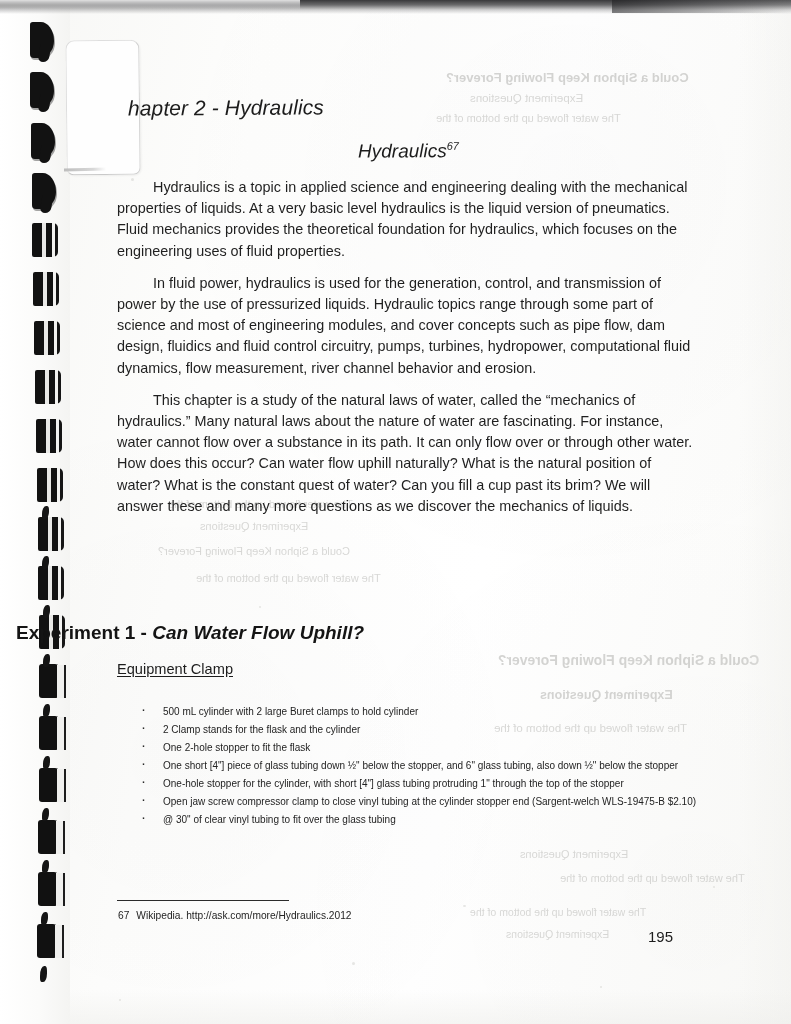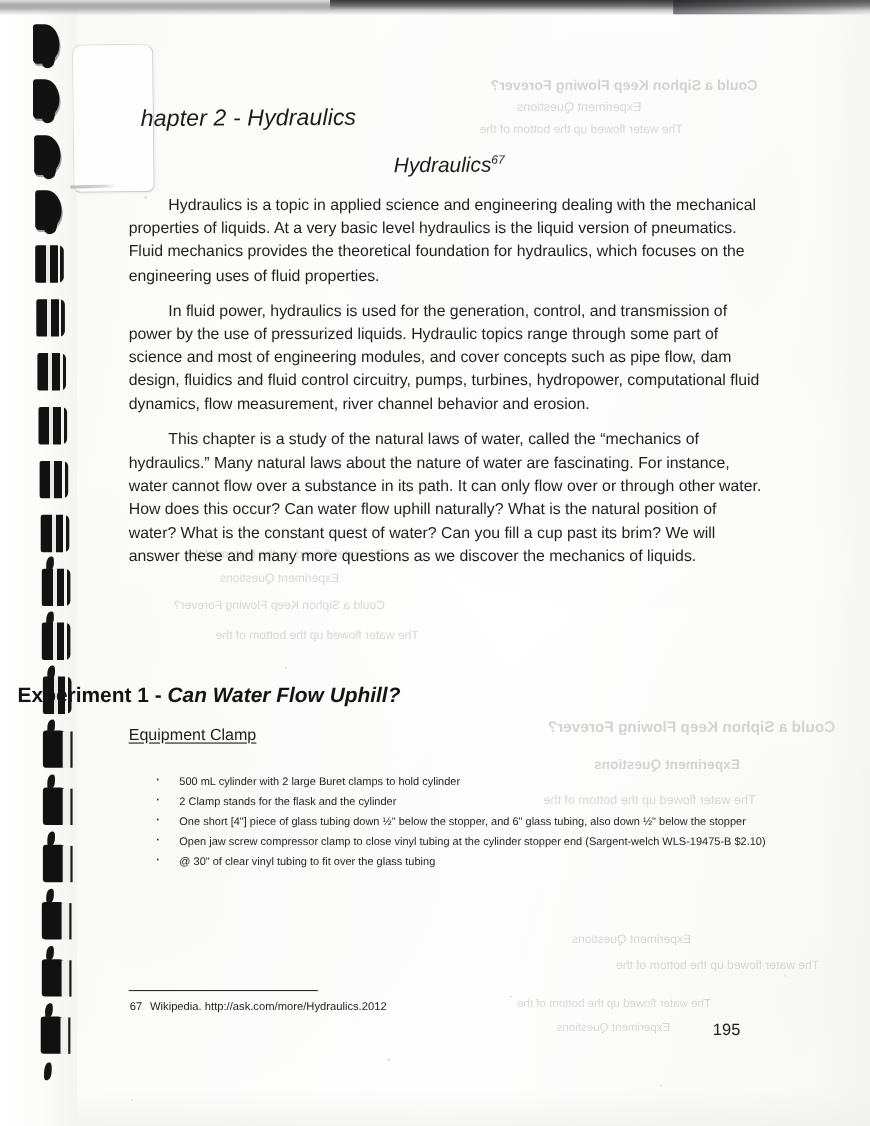--- a/index.html
+++ b/index.html
@@ -364,21 +364,23 @@
 
   <div class="exp-heading">
     <span>Experiment 1 - </span><span class="exp-italic">Can Water Flow Uphill?</span>
   </div>
 
   <div class="equip-heading">Equipment Clamp</div>
 
   <ul class="equip-list">
     <li>500 mL cylinder with 2 large Buret clamps to hold cylinder</li>
     <li>2 Clamp stands for the flask and the cylinder</li>
+    <li>One 2-hole stopper to fit the flask</li>
     <li>One short [4"] piece of glass tubing down ½" below the stopper, and 6" glass tubing, also down ½" below the stopper</li>
+    <li>One-hole stopper for the cylinder, with short [4"] glass tubing protruding 1" through the top of the stopper</li>
     <li>Open jaw screw compressor clamp to close vinyl tubing at the cylinder stopper end (Sargent-welch WLS-19475-B $2.10)</li>
     <li>@ 30" of clear vinyl tubing to fit over the glass tubing</li>
   </ul>
 
   <div class="fn-rule"></div>
   <div class="footnote">
     <span class="fn-num">67</span><span>Wikipedia. http://ask.com/more/Hydraulics.2012</span>
   </div>
 
   <div class="page-number">195</div>

